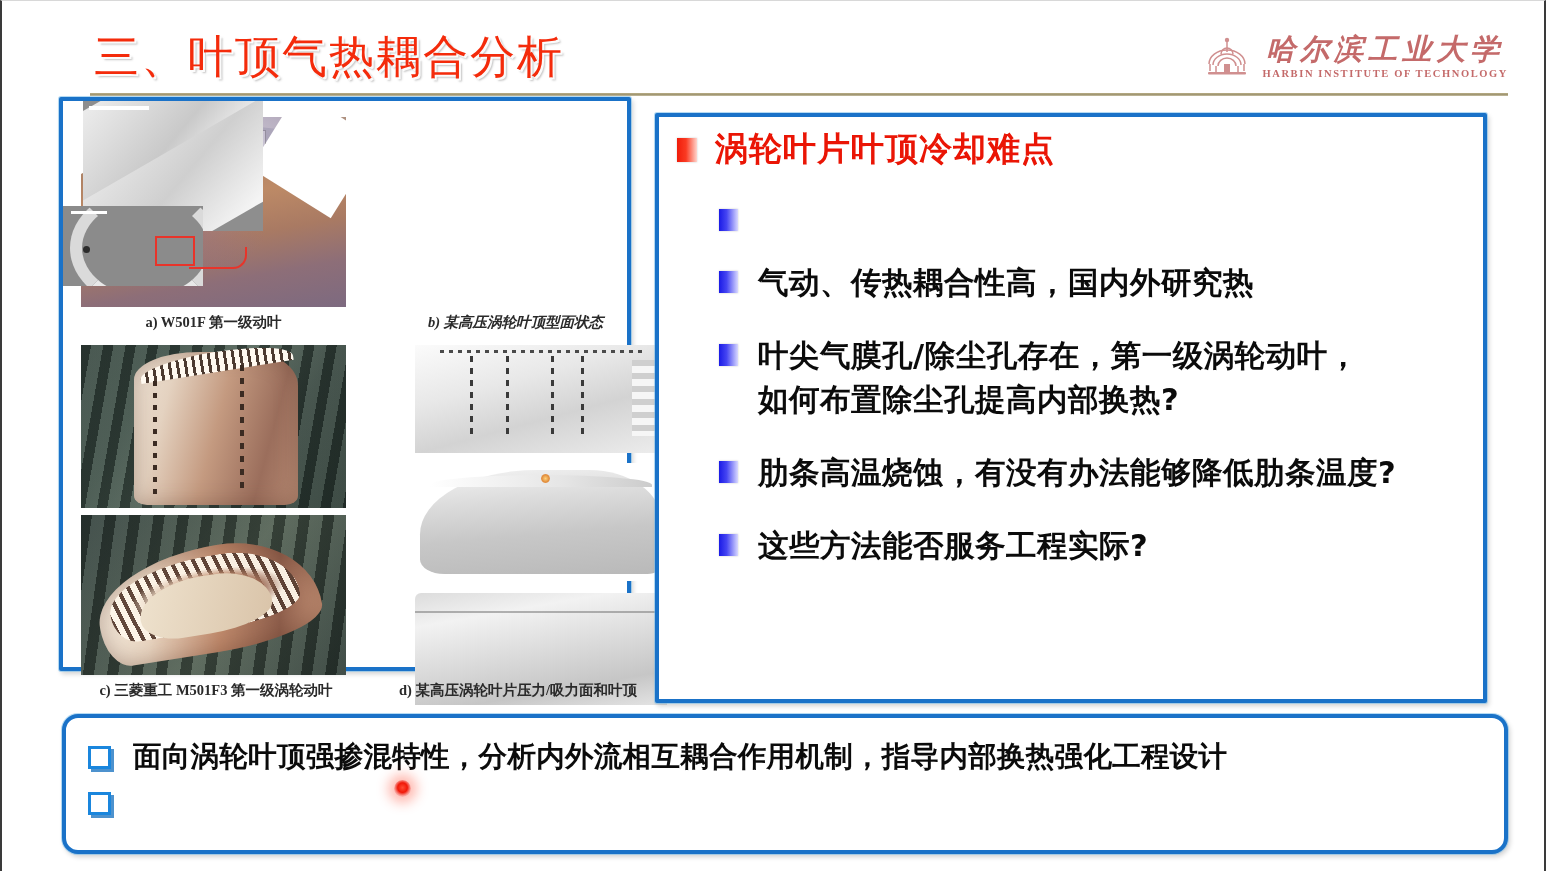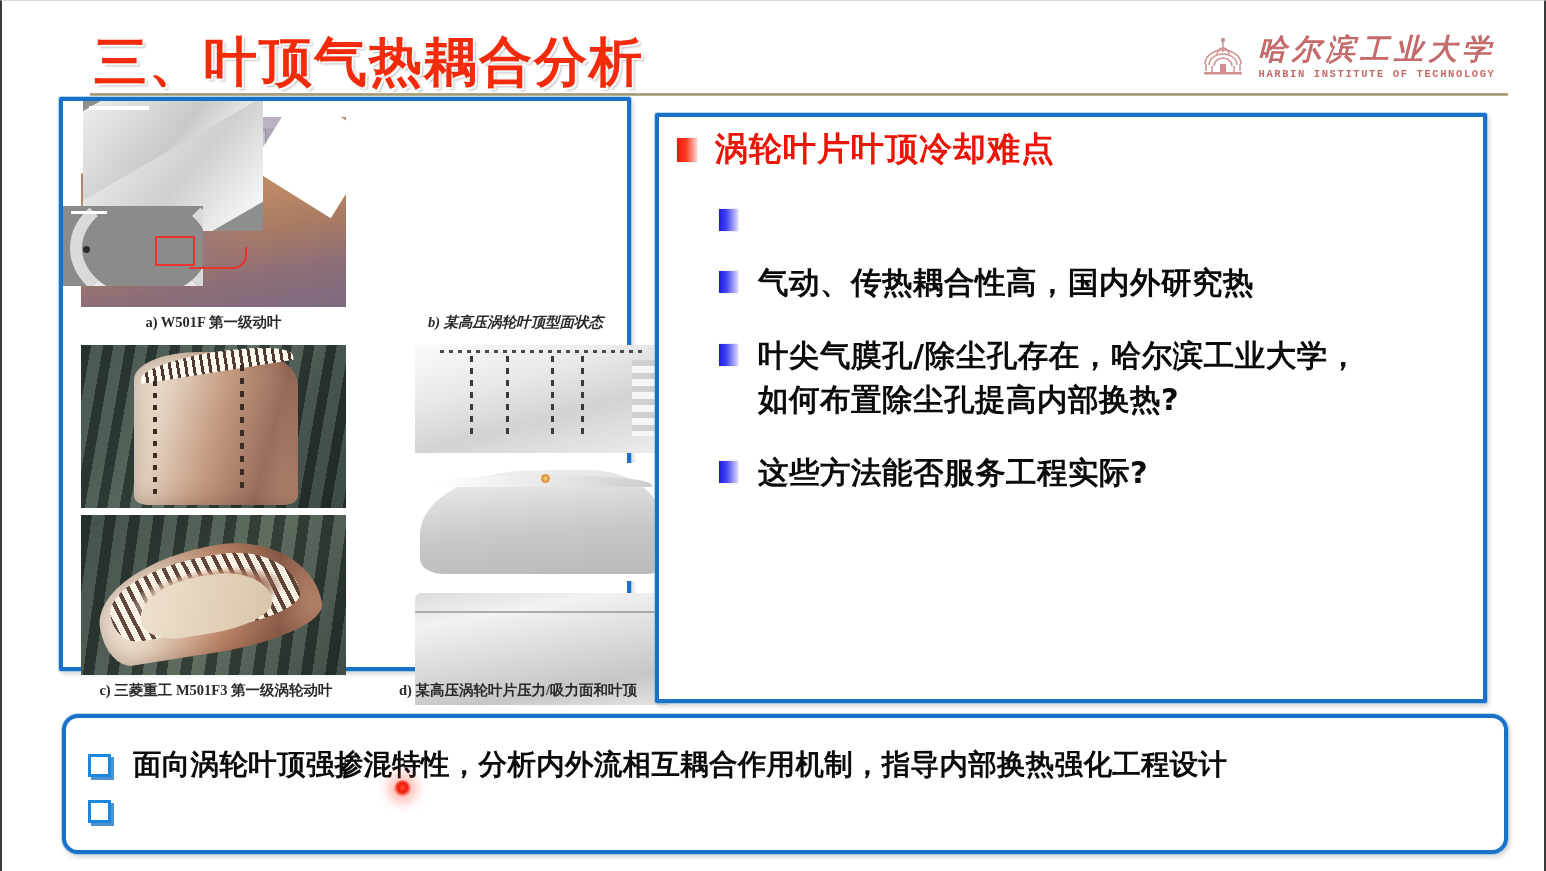--- a/index.html
+++ b/index.html
@@ -19,48 +19,48 @@
     border-top:1px solid #d8d8d8;
     background:#ffffff;
   }
 
   
   .header{
     position:absolute;left:0;top:0;width:1546px;height:100px;
   }
   .title{
     position:absolute;left:92px;top:26px;
-    font-size:53px;font-weight:bold;
+    font-size:45px;font-weight:normal;
     color:#f42b0b;
     letter-spacing:2px;
     white-space:nowrap;
     text-shadow:2px 2px 0 rgba(255,255,255,.9), 3px 3px 2px rgba(120,120,120,.45);
     font-family:"DejaVu Sans","Liberation Sans",sans-serif;
   }
   .title-rule{
     position:absolute;left:88px;top:92px;width:1418px;height:3px;
     background:linear-gradient(to bottom,#b9ad86 0%, #9d9370 60%, #cfc7ab 100%);
   }
   .logo{
-    position:absolute;right:52px;top:33px;
+    position:absolute;right:40px;top:33px;
     display:flex;align-items:center;gap:12px;
   }
   .logo-mark{
     width:46px;height:46px;position:relative;flex:0 0 auto;
   }
   .logo-text{display:flex;flex-direction:column;align-items:center;line-height:1;}
   .logo-cn{
     font-size:29px;font-weight:bold;color:#c46a6a;letter-spacing:5px;
     font-family:"DejaVu Serif","Liberation Serif",serif;
     font-style:italic;
   }
   .logo-en{
     font-size:10.5px;font-weight:bold;color:#c46a6a;letter-spacing:1.6px;
     margin-top:5px;
-    font-family:Liberation Mono, monospace;
+    font-family:Liberation Serif, serif;
   }
 
   
   .panel{
     position:absolute;box-sizing:border-box;
     background:#ffffff;
     border:4px solid #1a72c8;
     box-shadow:0 0 0 1px rgba(120,190,235,.55), 2px 3px 5px rgba(0,0,0,.18);
   }
   .panel-left{left:57px;top:96px;width:572px;height:574px;border-radius:2px;}
@@ -209,21 +209,21 @@
   .rp-item .bullet-sq{margin-top:10px;}
   .rp-item-text{
     font-size:30.5px;font-weight:bold;color:#0b0b0b;line-height:1.42;
     letter-spacing:.5px;
     font-family:"DejaVu Sans","Liberation Sans",sans-serif;
   }
 
   
   .bp{position:absolute;left:0;top:0;width:100%;height:100%;}
   .bp-row{display:flex;align-items:center;gap:22px;margin:16px 0 0 22px;}
-  .bp-row:first-child{margin-top:28px;}
+  .bp-row:first-child{margin-top:20px;}
   .bullet-hollow{
     width:23px;height:23px;flex:0 0 auto;box-sizing:border-box;
     border:3px solid #1a86dd;background:#ffffff;
     box-shadow:3px 3px 0 rgba(18,110,190,.75);
   }
   .bp-text{
     font-size:28.5px;font-weight:bold;color:#0b0b0b;letter-spacing:.3px;
     white-space:nowrap;
     font-family:"DejaVu Sans","Liberation Sans",sans-serif;
   }
@@ -353,22 +353,26 @@
       <div class="rp-list">
         <div class="rp-item">
           <span class="bullet-sq blue"></span>
         </div>
         <div class="rp-item">
           <span class="bullet-sq blue"></span>
           <span class="rp-item-text">气动、传热耦合性高，国内外研究热</span>
         </div>
         <div class="rp-item">
           <span class="bullet-sq blue"></span>
-          <span class="rp-item-text" style="white-space:pre-line">叶尖气膜孔/除尘孔存在，哈尔滨工业大学，
+          <span class="rp-item-text" style="white-space:pre-line">叶尖气膜孔/除尘孔存在，第一级涡轮动叶，
 如何布置除尘孔提高内部换热?</span>
+        </div>
+        <div class="rp-item">
+          <span class="bullet-sq blue"></span>
+          <span class="rp-item-text">肋条高温烧蚀，有没有办法能够降低肋条温度?</span>
         </div>
         <div class="rp-item">
           <span class="bullet-sq blue"></span>
           <span class="rp-item-text">这些方法能否服务工程实际?</span>
         </div>
       </div>
     </div>
   </div>
 
   <div class="panel panel-bottom">

